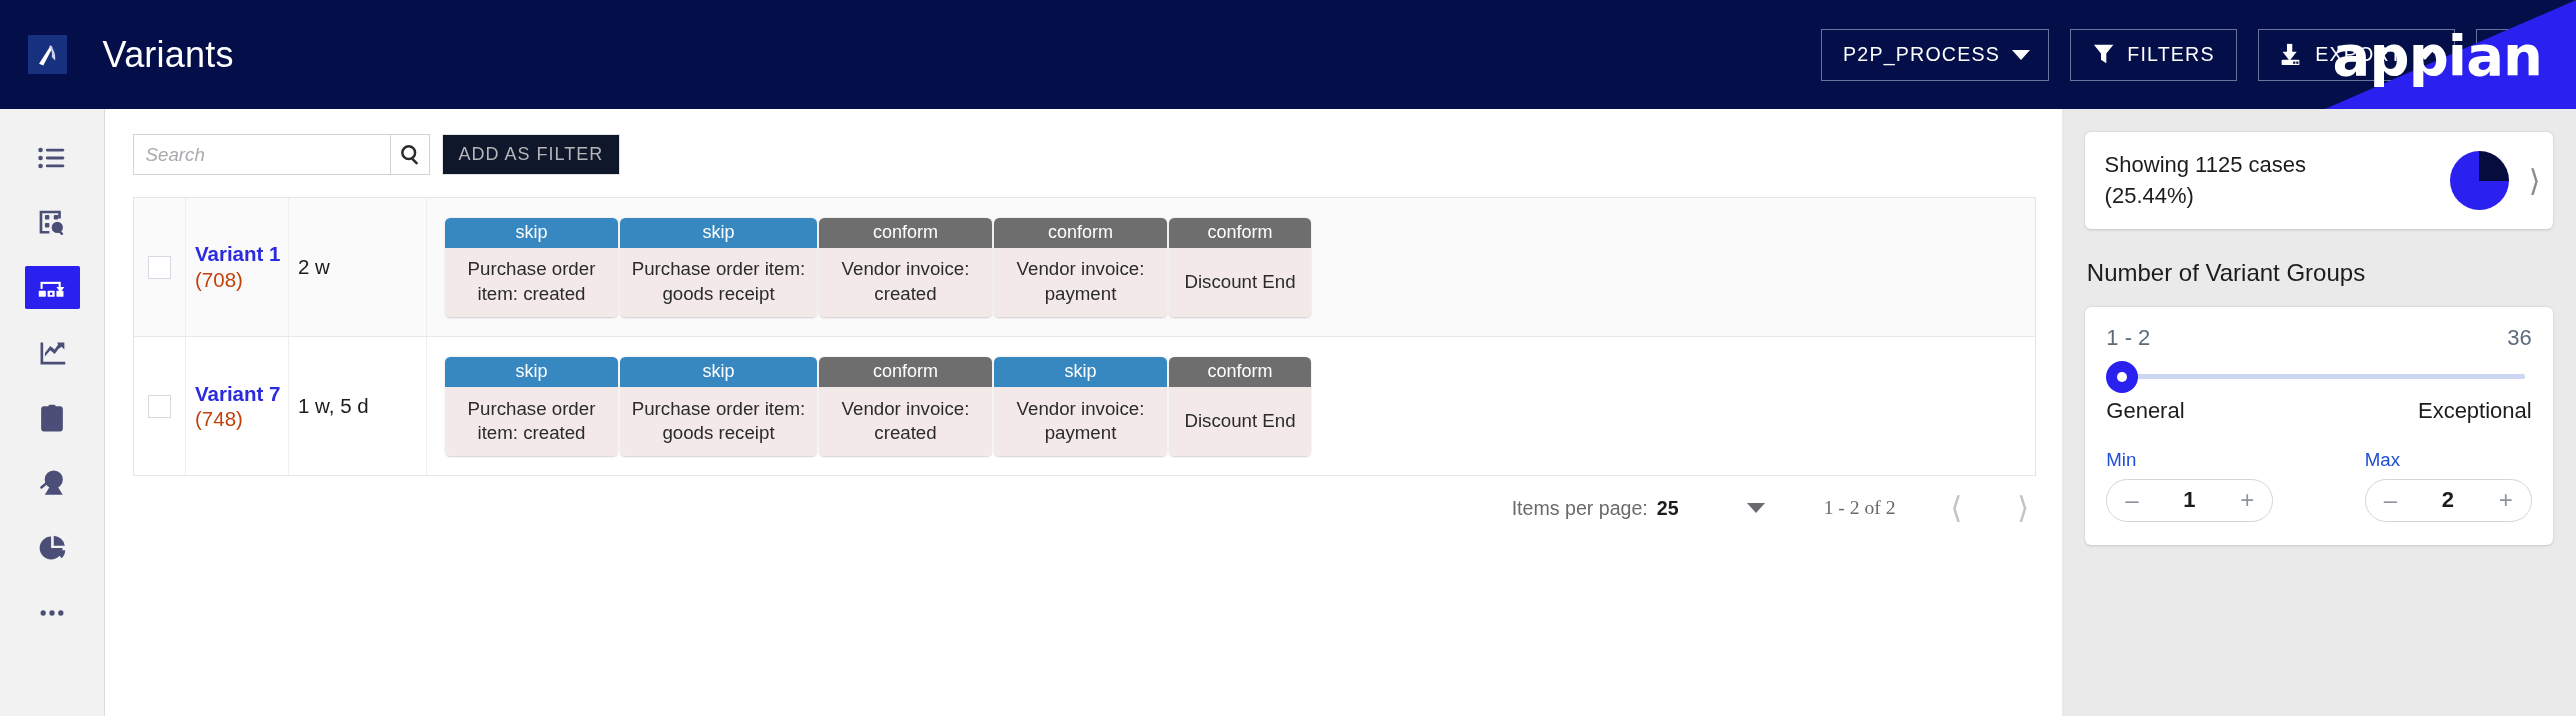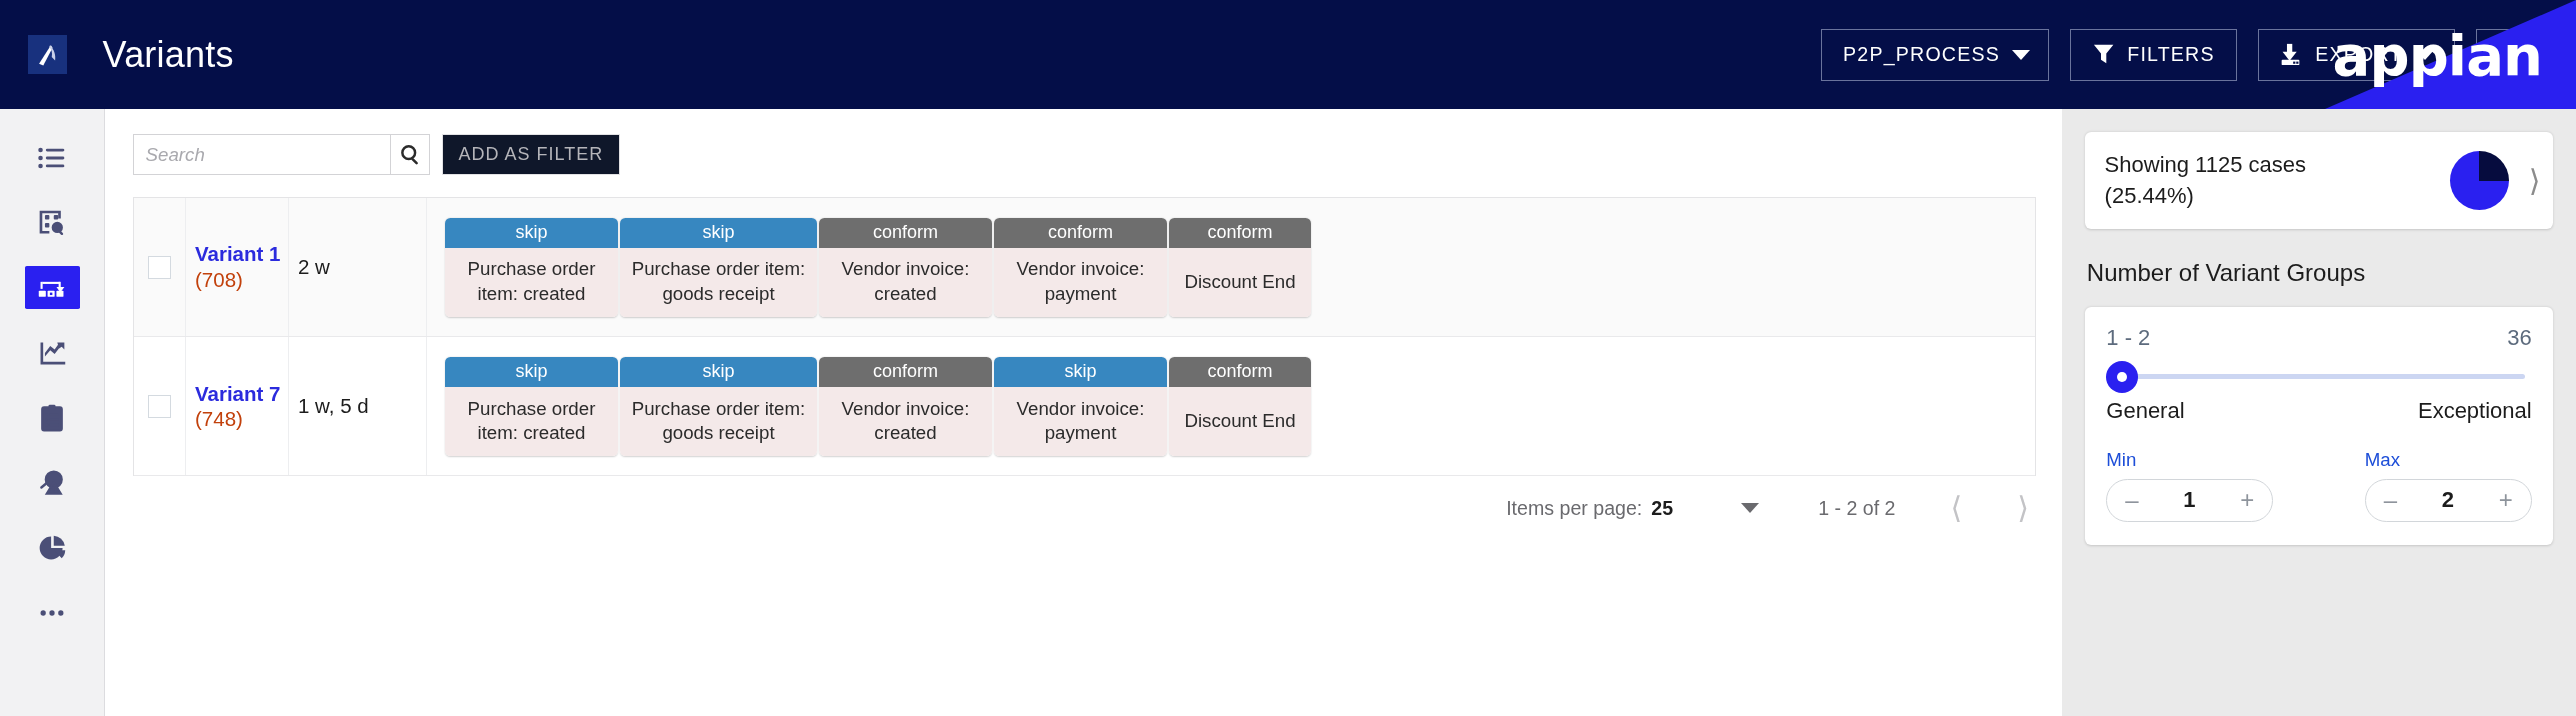--- a/index.html
+++ b/index.html
@@ -143,21 +143,21 @@
     justify-content: center; text-align: center; padding: 5.3px 7.1px; font-size: 18.7px;
     color: #2b2b2b; line-height: 1.32; }
 
   .pager { display: flex; align-items: center; justify-content: flex-end;
     height: 64px; width: 1903px; padding-right: 7.1px; gap: 0; font-size: 19.6px; color: #6a6a6e; }
   .pg-label { color: #6a6a6e; }
   .pg-val { color: #1c1c1c; font-weight: 700; margin-left: 9px; }
   .pg-caret { width: 0; height: 0; border-left: 9px solid transparent;
     border-right: 9px solid transparent; border-top: 10.7px solid #6a6a6e; margin-left: 68px;
     cursor: pointer; }
-  .pg-range { margin-left: 59px; color: #6a6a6e; white-space: nowrap; }
+  .pg-range { margin-left: 59px; color: #6a6a6e; white-space: nowrap; font-family: Liberation Serif, serif; }
   .pg-arrow { font-size: 30px; color: #c3c3c6; margin-left: 55px; cursor: pointer;
     line-height: 1; font-family: "DejaVu Sans", sans-serif; }
 
   
   .right {
     position: absolute; left: 2062px; top: 109px; width: 514px; height: 608px;
     background: #eaeaea; padding: 23px 23px 16px 23px;
   }
   .card { background: #ffffff; border-radius: 6.2px; box-shadow: 0 0.9px 2.7px rgba(0,0,0,0.16); }
   .showing-card { height: 97px; display: flex; align-items: center; padding: 0 12.5px 0 19.6px; }

